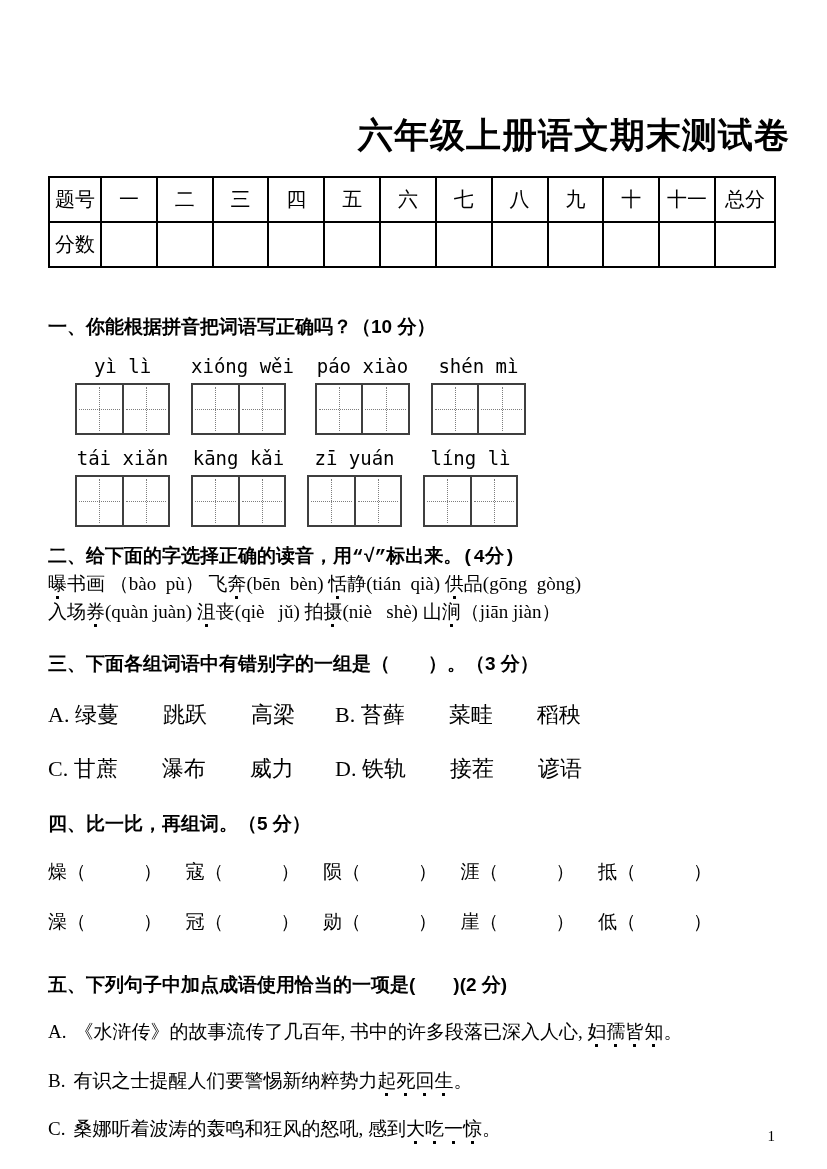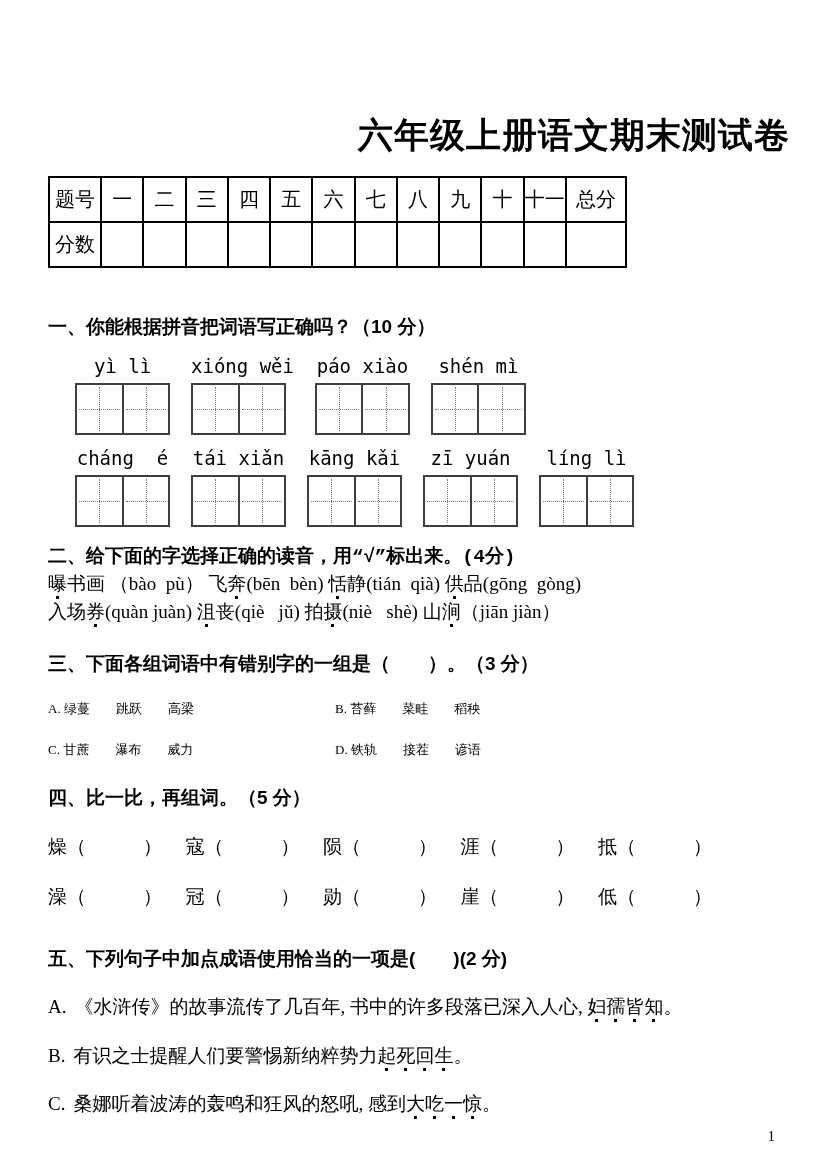--- a/index.html
+++ b/index.html
@@ -8,21 +8,21 @@
     overflow:hidden; font-family:"Liberation Serif", serif;
   }
   .content { padding:0 37px 0 48px; }
 
   .title {
     margin:0; padding-top:113px; text-align:right;
     font-family:Liberation Serif, serif; font-weight:bold;
     font-size:35px; line-height:1.3; letter-spacing:1px;
   }
 
-  table.score { border-collapse:collapse; table-layout:fixed; width:579px; margin-top:17px; }
+  table.score { border-collapse:collapse; table-layout:fixed; width:728px; margin-top:17px; }
   table.score td {
     border:2px solid #000; height:43px; padding:0;
     text-align:center; vertical-align:middle;
     font-size:20px; font-family:"Liberation Serif", serif;
   }
   table.score td:first-child { width:50px; }
   table.score td.w-last { width:58px; }
 
   .sec-heading {
     margin:0; font-family:"Liberation Sans", sans-serif; font-weight:bold;
@@ -49,21 +49,21 @@
   .hz-cell::before {
     content:""; position:absolute; top:2px; bottom:2px; left:50%; width:0;
     border-left:1px dotted #7d7d7d;
   }
   .hz-cell::after {
     content:""; position:absolute; left:2px; right:2px; top:50%; height:0;
     border-top:1px dotted #7d7d7d;
   }
 
   .seg-line { font-size:19px; line-height:1.45; white-space:pre-wrap; }
-  .s3-line { display:flex; margin-top:23px; font-size:13px; line-height:1.4; }
+  .s3-line { display:flex; margin-top:23px; font-size:22px; line-height:1.4; }
   .s3-left { flex:none; width:287px; }
   .s4-row {
     display:flex; justify-content:space-between; width:664px;
     margin-top:23px; font-size:19px; line-height:1.4;
   }
   .s5-option { margin-top:21px; font-size:19px; line-height:1.45; white-space:pre-wrap; }
   .opt-label { margin-right:8px; }
 
   .em-dots {
     padding-bottom:6px;
@@ -146,27 +146,20 @@
           <div class="hz-group">
             <div class="pinyin-label">shén mì</div>
             <div class="hz-box">
               <div class="hz-cell"></div>
               <div class="hz-cell"></div>
             </div>
           </div>
         </div>
         <div class="s1-row">
           <div class="hz-group">
-            <div class="pinyin-label">cháng  é</div>
-            <div class="hz-box">
-              <div class="hz-cell"></div>
-              <div class="hz-cell"></div>
-            </div>
-          </div>
-          <div class="hz-group">
             <div class="pinyin-label">tái xiǎn</div>
             <div class="hz-box">
               <div class="hz-cell"></div>
               <div class="hz-cell"></div>
             </div>
           </div>
           <div class="hz-group">
             <div class="pinyin-label">kāng kǎi</div>
             <div class="hz-box">
               <div class="hz-cell"></div>

